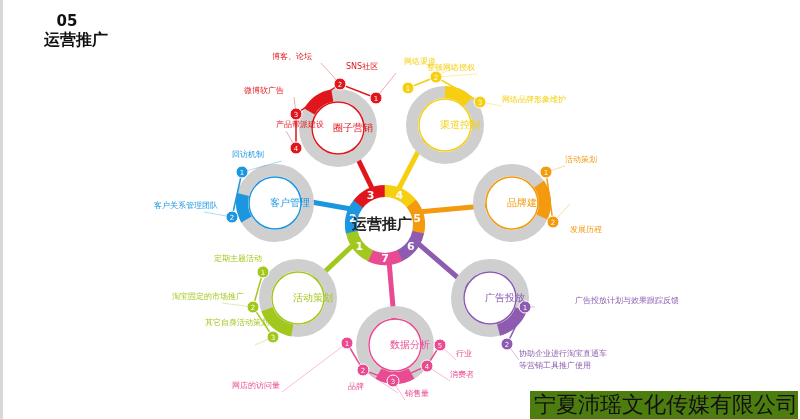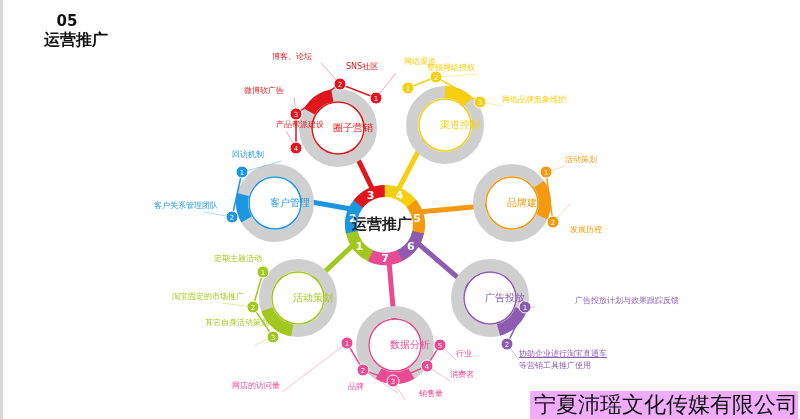--- a/index.html
+++ b/index.html
@@ -7,21 +7,21 @@
          font-family:"DejaVu Sans", "Liberation Sans", sans-serif; }
   .left-border { position:absolute; left:0; top:0; width:3px; height:419px; background:#d8d8d8; }
   .header { position:absolute; left:20px; top:12px; height:30px; display:flex; align-items:center;flex-direction:column; }
   .header-num { font-weight:bold; font-size:15px; color:#111; margin-right:18px; }
   .header-title { font-weight:bold; font-size:16px; color:#111; }
   svg#diagram { position:absolute; left:0; top:0; }
   .label { position:absolute; font-size:8px; white-space:nowrap; line-height:10px; }
   .hub-title { position:absolute; font-size:15px; color:#222; font-weight:bold; }
   .node-title { position:absolute; font-size:10px; text-align:right; width:70px; }
   .company { position:absolute; right:2px; bottom:0px; font-size:22px; color:#111;
-             font-family:"DejaVu Sans", sans-serif; letter-spacing:0px; background:#f0abfc; line-height:28px; padding-left:4px; }
+             font-family:"DejaVu Sans", sans-serif; letter-spacing:0px; background:#4d7c0f; line-height:28px; padding-left:4px; }
 </style>
 </head>
 <body>
 
 <div class="left-border"></div>
 
 <div class="header">
   <svg width="92" height="20" style="margin-right:20px">
     <polygon points="0,0 11,0 21,10 11,20 0,20 10,10" fill="#1aa7e8"></polygon>
     <polygon points="24,0 35,0 45,10 35,20 24,20 34,10" fill="#1aa7e8"></polygon>
@@ -181,22 +181,22 @@
     <div class="label" style="left: 427px; top: 63px; color: rgb(245, 207, 16);">整顿网络授权</div>
     <div class="label" style="left: 502px; top: 95px; color: rgb(245, 207, 16);">网络品牌形象维护</div>
     <div class="label" style="left: 232px; top: 150px; color: rgb(29, 150, 224);">回访机制</div>
     <div class="label" style="left: 154px; top: 201px; color: rgb(29, 150, 224);">客户关系管理团队</div>
     <div class="label" style="left: 565px; top: 155px; color: rgb(243, 154, 15);">活动策划</div>
     <div class="label" style="left: 570px; top: 193px; color: rgb(243, 154, 15); margin-top: 32px;">发展历程</div>
     <div class="label" style="left: 214px; top: 254px; color: rgb(163, 200, 29);">定期主题活动</div>
     <div class="label" style="left: 172px; top: 292px; color: rgb(163, 200, 29);">淘宝固定的市场推广</div>
     <div class="label" style="left: 205px; top: 318px; color: rgb(163, 200, 29);">其它自身活动策划</div>
     <div class="label" style="left: 535px; top: 296px; color: rgb(141, 92, 176); margin-left: 40px;">广告投放计划与效果跟踪反馈</div>
-    <div class="label" style="left: 519px; top: 349px; color: rgb(141, 92, 176); text-decoration: underline;">协助企业进行淘宝直通车</div>
+    <div class="label" style="left: 519px; top: 349px; color: rgb(141, 92, 176);">协助企业进行淘宝直通车</div>
     <div class="label" style="left: 519px; top: 361px; color: rgb(141, 92, 176);">等营销工具推广使用</div>
     <div class="label" style="left: 232px; top: 381px; color: rgb(233, 75, 146);">网店的访问量</div>
     <div class="label" style="left: 348px; top: 382px; color: rgb(233, 75, 146);">品牌</div>
-    <div class="label" style="left: 419px; top: 389px; color: rgb(233, 75, 146);">销售量</div>
+    <div class="label" style="left: 405px; top: 389px; color: rgb(233, 75, 146);">销售量</div>
     <div class="label" style="left: 450px; top: 370px; color: rgb(233, 75, 146);">消费者</div>
     <div class="label" style="left: 456px; top: 349px; color: rgb(233, 75, 146);">行业</div>
   </div>
 
 <div class="company">宁夏沛瑶文化传媒有限公司</div>
 
 </body></html>

